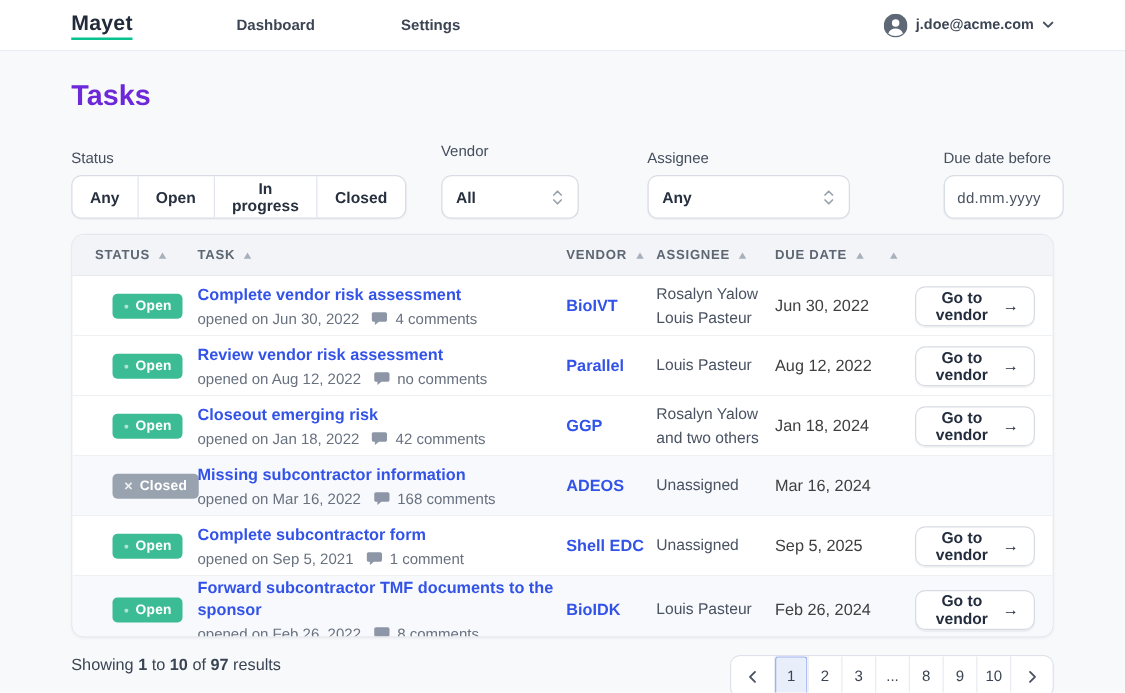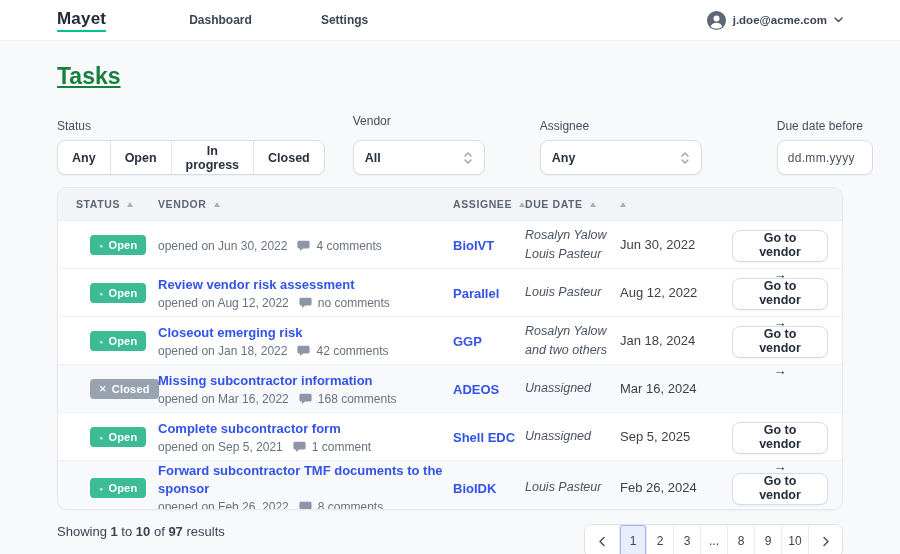--- a/index.html
+++ b/index.html
@@ -11,35 +11,35 @@
             display:flex; align-items:center; padding:0 57px; }
   .logo { font-size:17px; font-weight:800; color:#222b3a; letter-spacing:.2px;
           border-bottom:2px solid #07c28e; padding-bottom:1px; cursor:pointer; }
   .nav { display:flex; gap:30px; margin-left:44px; }
   .nav a { font-size:12px; font-weight:700; color:#3c4553; text-decoration:none; cursor:pointer;margin-left:39px; }
   .user { margin-left:auto; display:flex; align-items:center; gap:7px; cursor:pointer; }
   .user-email { font-size:11.5px; font-weight:600; color:#3c4553; }
 
   
   .content { padding:20px 57px 0; }
-  h1 { font-size:23px; font-weight:800; color:#15803d; margin:2px 0 24px;text-decoration:underline; }
+  h1 { font-size:23px; font-weight:800; color:#6d28d9; margin:2px 0 24px; }
 
   
   .filters { display:flex; align-items:flex-end; }
   .fcol label { display:block; font-size:12px; color:#444e5c; margin-bottom:7px; }
   .control { height:35px; background:#fff; border:1px solid #d8dde5; border-radius:8px;
              display:flex; align-items:center; font-size:12.5px; font-weight:600; color:#27303f;
              box-shadow:0 1px 1px rgba(16,24,40,.04); }
   .seg { display:inline-flex; overflow:hidden; padding:0; }
   .seg button { height:33px; background:transparent; border:none; border-left:1px solid #e2e6ec;
                 padding:0 14px; font:600 12.5px "Liberation Sans", sans-serif; color:#27303f; cursor:pointer; }
   .seg button:first-child { border-left:none; }
   .select { justify-content:space-between; padding:0 11px; cursor:pointer; }
   .select svg { flex:none; }
-  .col-vendor { margin-left:28px; } .col-vendor .control { width:132px;margin-top:12px; }
+  .col-vendor { margin-left:28px; } .col-vendor .control { width:110px;margin-top:12px; }
   .col-assignee { margin-left:55px; } .col-assignee .control { width:162px; }
   .col-due { margin-left:75px; } .col-due .control { width:96px; padding:0 10px; justify-content:space-between; cursor:pointer; }
   .due-text { font-weight:400; font-size:12px; color:#4a5362; letter-spacing:.3px; }
 
   
   .card { margin-top:12px; background:#fff; border:1px solid #e5e8ee; border-radius:10px;
           overflow:hidden; box-shadow:0 1px 2px rgba(16,24,40,.04); }
   .grid { display:grid; grid-template-columns:82px 295px 72px 95px 92px 20px 1fr;
           align-items:center; padding:0 14px 0 18px; }
   .thead { height:33px; background:#f2f4f8; border-bottom:1px solid #e7eaef; }
@@ -55,27 +55,27 @@
            border-radius:4px; font-size:11px; font-weight:700; color:#fff; letter-spacing:.2px; }
   .badge--open { background:#3cbc94; }
   .badge--closed { background:#99a3af; }
   .badge-ic { margin-right:5px; }
   .badge--open .badge-ic { font-size:7px; opacity:.6; }
   .badge--closed .badge-ic { font-size:9px; opacity:.85; }
 
   .task-link, .vendor-link { font-size:13px; font-weight:700; color:#3353e8; text-decoration:none; cursor:pointer; }
   .meta { display:flex; align-items:center; gap:6px; margin-top:3px; font-size:12px; color:#68717f; }
   .meta .opened { margin-right:4px; }
-  .td-assignee { font-size:12.5px; color:#4a5362; line-height:1.45;font-style:italic; }
+  .td-assignee { font-size:12.5px; color:#4a5362; line-height:1.45; }
   .td-due { font-size:13px; color:#404040; }
   .td-action { justify-self:end; }
   .btn { display:inline-flex; align-items:center; gap:8px; height:32px; padding:0 12px;
          background:#fff; border:1px solid #d7dce4; border-radius:8px;
          font:700 12.5px "Liberation Sans", sans-serif; color:#232d3d; cursor:pointer;
-         box-shadow:0 1px 1px rgba(16,24,40,.05);flex-direction:column; }
+         box-shadow:0 1px 1px rgba(16,24,40,.05); }
   .arr { font-size:13px; font-weight:400; }
 
   
   .foot { display:flex; align-items:flex-start; justify-content:space-between; margin-top:14px; }
   .summary { font-size:13px; color:#3a4453; }
   .summary b { font-weight:700; }
   .pager { display:flex; background:#fff; border:1px solid #dde2ea; border-radius:8px;
            overflow:hidden; box-shadow:0 1px 1px rgba(16,24,40,.04); }
   .pcell { min-width:27px; height:32px; display:flex; align-items:center; justify-content:center;
            background:#fff; border:none; border-left:1px solid #e9ecf1; padding:0 4px;
@@ -156,20 +156,24 @@
     </div>
   </section>
 
   <section class="card">
     <div class="grid thead">
       <div class="th">
           <span>Status</span>
           <span class="sort"></span>
         </div>
       <div class="th">
+          <span>Task</span>
+          <span class="sort"></span>
+        </div>
+      <div class="th">
           <span>Vendor</span>
           <span class="sort"></span>
         </div>
       <div class="th">
           <span>Assignee</span>
           <span class="sort"></span>
         </div>
       <div class="th">
           <span>Due date</span>
           <span class="sort"></span>
@@ -181,20 +185,21 @@
     </div>
     <div id="tbody">
   <div class="grid tr">
     <div class="td">
       <span class="badge badge--open">
               <span class="badge-ic">●</span>
               <span>Open</span>
             </span>
     </div>
     <div class="td">
+      <a class="task-link">Complete vendor risk assessment</a>
       <div class="meta">
         <span class="opened">opened on Jun 30, 2022</span>
         <span style="display:flex">
           <svg width="13" height="12" viewBox="0 0 14 13">
                   <path d="M2 .8h10c.9 0 1.6.7 1.6 1.6v5.2c0 .9-.7 1.6-1.6 1.6H6.6L3.1 12V9.2H2C1.1 9.2.4 8.5.4 7.6V2.4C.4 1.5 1.1.8 2 .8z" fill="#8d96a6"></path>
                 </svg>
         </span>
         <span>4 comments</span>
       </div>
     </div>

